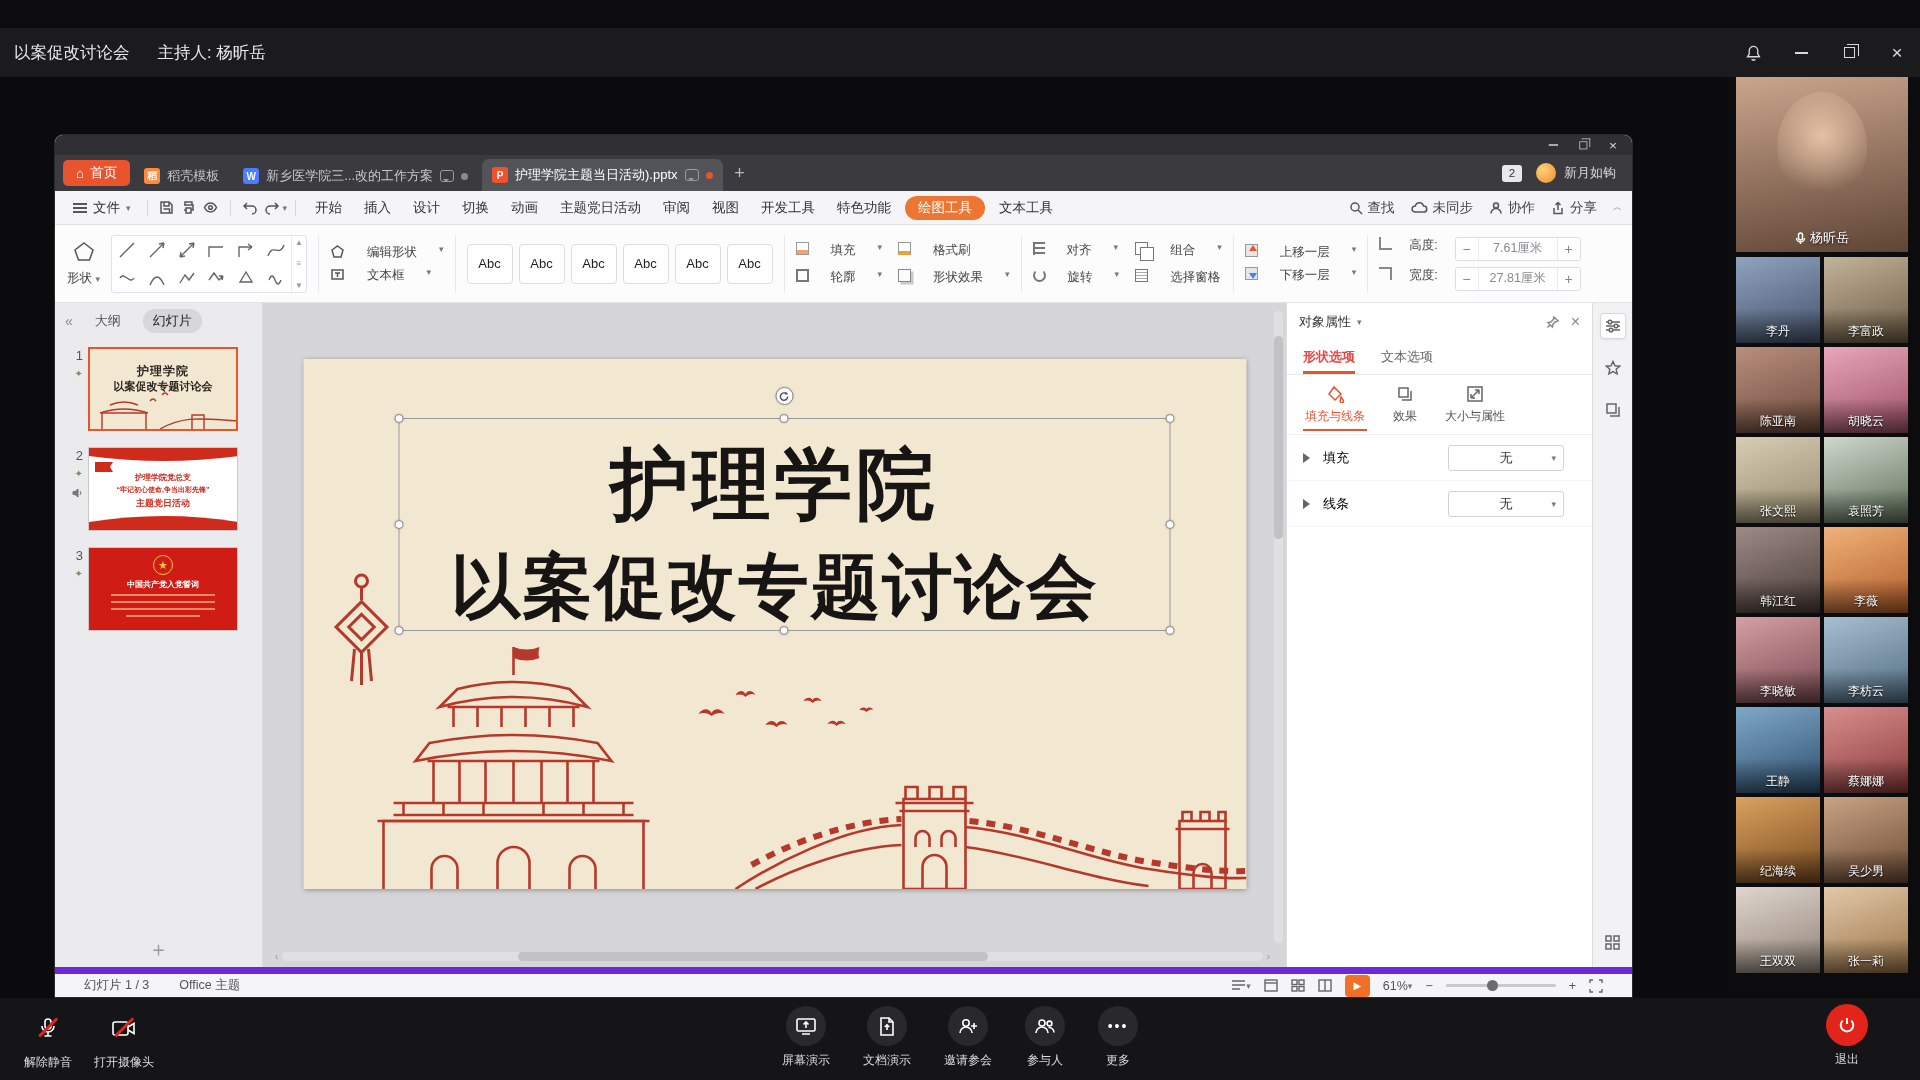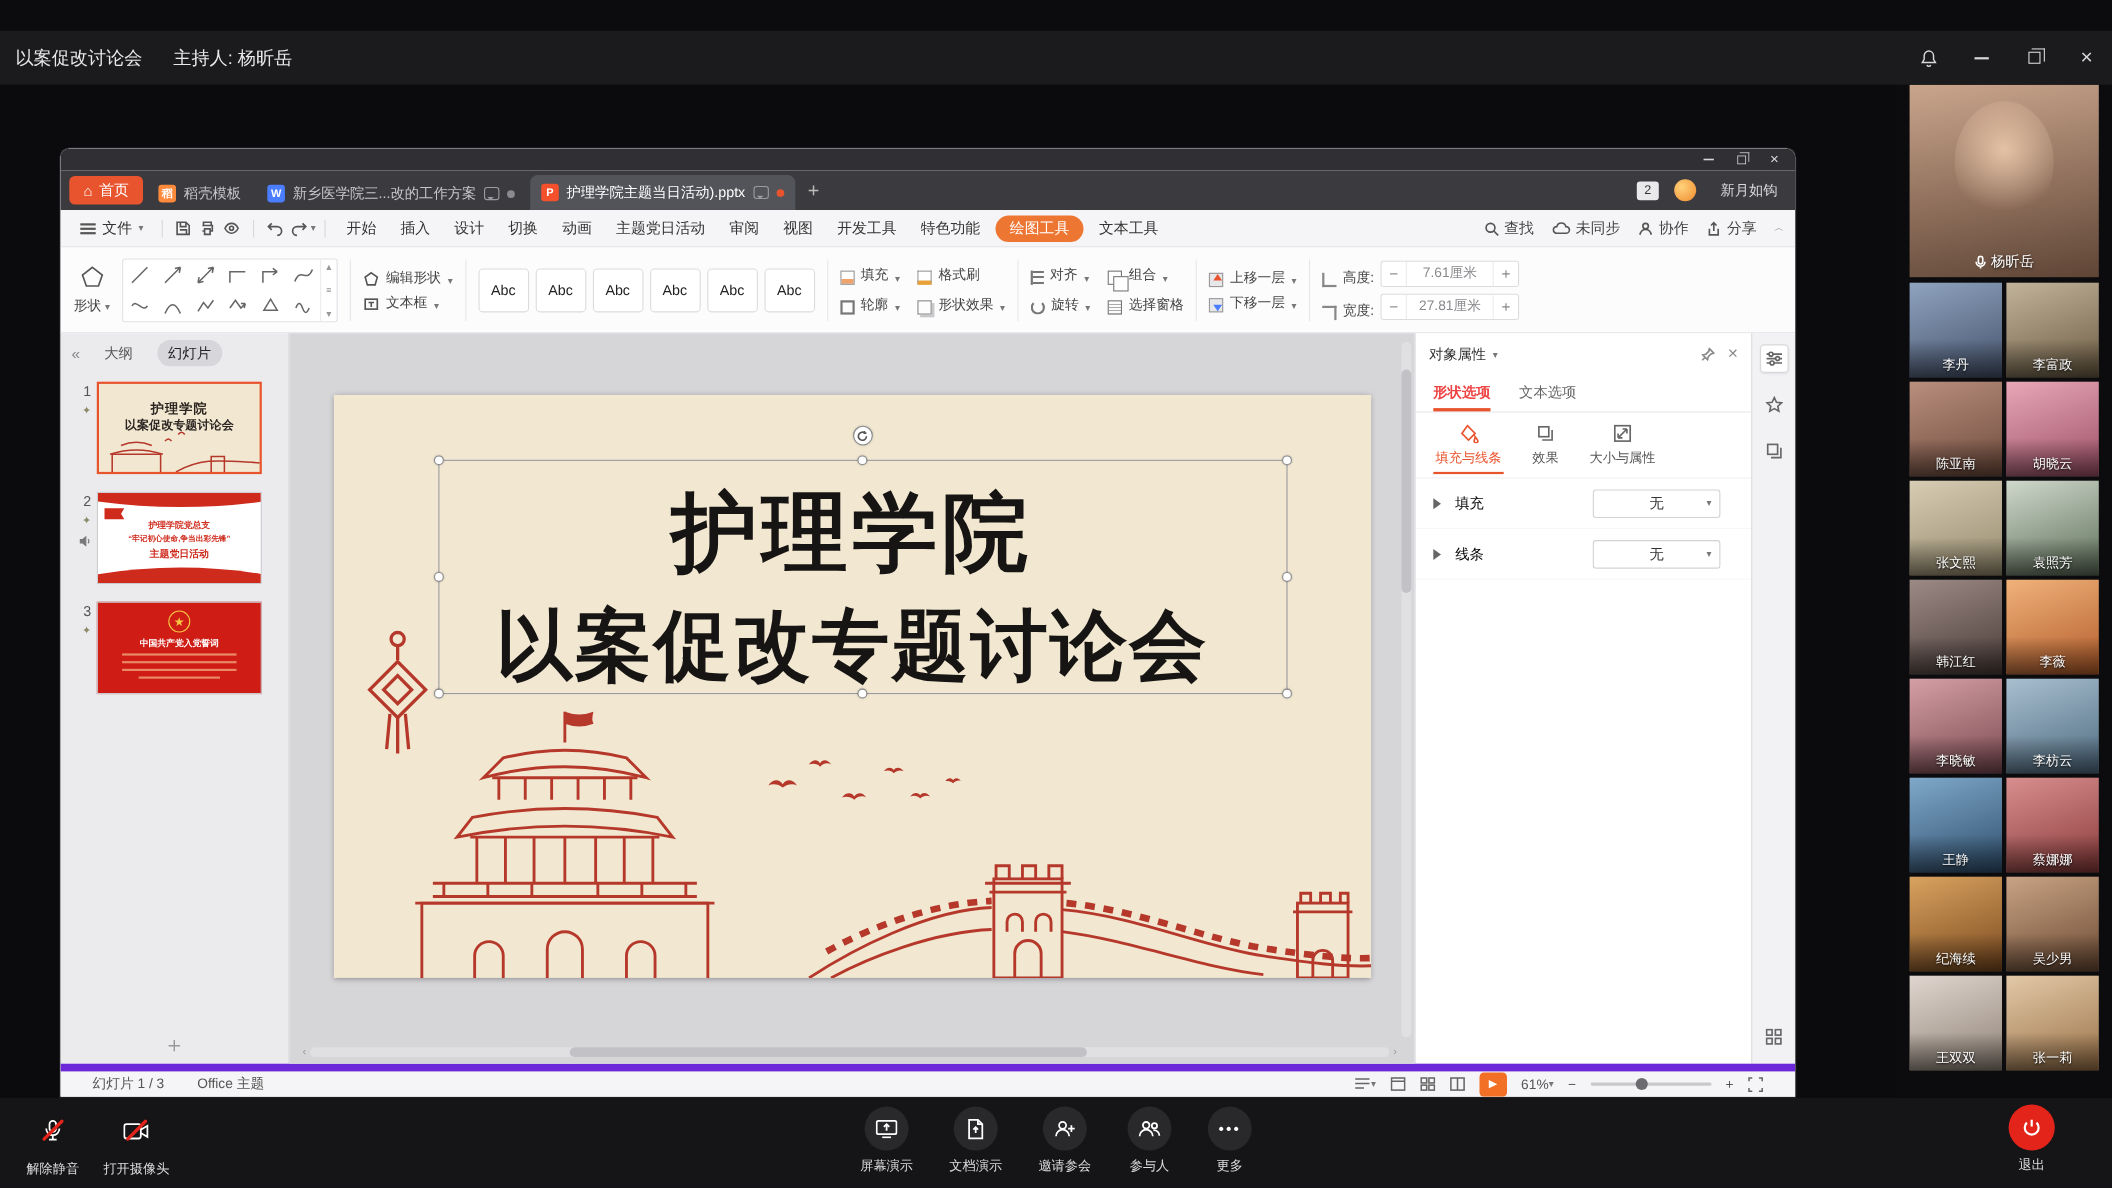--- a/index.html
+++ b/index.html
@@ -32,21 +32,21 @@
   .dtab .tlabel { white-space:nowrap; overflow:hidden; text-overflow:ellipsis; }
   .ficon { width:16px; height:16px; border-radius:3px; color:#fff; font-size:10px; font-weight:bold; display:flex; align-items:center; justify-content:center; flex:none; }
   .ficon.docker { background:#ff8a3c; } .ficon.w { background:#4a7dff; } .ficon.p { background:#f4502c; }
   .bubble { width:14px; height:12px; border:1.3px solid #9a9aa0; border-radius:3px; position:relative; flex:none; }
   .bubble::after { content:""; position:absolute; left:2px; bottom:-4px; border:3px solid transparent; border-top-color:#9a9aa0; }
   .tabdot { width:7px; height:7px; border-radius:50%; background:#8a8a90; flex:none; }
   .dtab.active .tabdot { background:var(--accent,#e8542e); }
   .tab-add { align-self:center; color:#bbb; font-size:18px; width:26px; text-align:center; cursor:pointer; }
   .tab-sp { flex:1; }
   .presenters-badge { align-self:center; min-width:20px; height:17px; background:#e9e9ec; color:#333; border-radius:3px; font-size:11.5px; display:flex; align-items:center; justify-content:center; padding:0 3px; margin-right:10px; cursor:pointer; }
-  .wps-user { align-self:center; display:flex; align-items:center; gap:22px; color:#d9d9dd; font-size:13px; margin-right:8px; cursor:pointer; }
+  .wps-user { align-self:center; display:flex; align-items:center; gap:8px; color:#d9d9dd; font-size:13px; margin-right:8px; cursor:pointer; }
   .wps-avatar { width:20px; height:20px; border-radius:50%; background:radial-gradient(circle at 35% 35%,#ffd27a,#f08a2e); }
 
   .menubar { height:34px; background:#f5f5f7; border-bottom:1px solid #e2e2e5; display:flex; align-items:center; padding:0 10px; font-size:13.5px; color:#333; }
   .mfile { display:flex; align-items:center; gap:6px; padding:0 8px; cursor:pointer; }
   .hamb { width:14px; height:10px; border-top:2px solid #555; border-bottom:2px solid #555; position:relative; }
   .hamb::after { content:""; position:absolute; left:0; top:2px; width:14px; height:2px; background:#555; }
   .chv { font-size:9px; color:#777; }
   .msep { width:1px; height:16px; background:#d8d8db; margin:0 8px; }
   .qicon { width:22px; height:22px; display:flex; align-items:center; justify-content:center; cursor:pointer; }
   .qicon svg { stroke:#555; fill:none; stroke-width:1.5; }
@@ -61,38 +61,38 @@
   .vd { width:1px; height:56px; background:#e7e7ea; flex:none; }
   .rlabel { font-size:12.5px; color:#444; white-space:nowrap; }
   .rg { display:flex; flex-direction:column; justify-content:center; gap:6px; }
   .shape-tool { align-items:center; }
   .shape-tool svg { stroke:#555; fill:none; stroke-width:1.5; }
   .gallery { width:196px; height:58px; border:1px solid #e2e2e5; background:#fff; border-radius:3px; display:flex; }
   .gal-grid { flex:1; display:grid; grid-template-columns:repeat(6,1fr); grid-template-rows:1fr 1fr; }
   .gal-cell { display:flex; align-items:center; justify-content:center; cursor:pointer; }
   .gal-cell svg { stroke:#666; fill:none; stroke-width:1.4; }
   .gal-scroll { width:15px; border-left:1px solid #ececef; display:flex; flex-direction:column; align-items:center; justify-content:space-between; padding:2px 0; color:#999; font-size:8px; }
-  .tool-row { display:flex; align-items:flex-end; gap:6px; cursor:pointer; }
+  .tool-row { display:flex; align-items:flex-start; gap:22px; cursor:pointer; }
   .tool-row svg { stroke:#555; fill:none; stroke-width:1.5; flex:none; }
   .grid2 { display:grid; grid-template-columns:auto auto; column-gap:16px; row-gap:10px; }
   .abc-gal { display:flex; gap:6px; }
   .abc { width:46px; height:40px; border:1px solid #dcdcdf; border-radius:4px; background:#fff; display:flex; align-items:center; justify-content:center; font-size:13px; color:#222; cursor:pointer; }
   .mini-ic { width:13px; height:13px; flex:none; position:relative; }
   .i-fill { background:linear-gradient(#fff 60%,#f0a36a 60%); border:1px solid #999; }
   .i-brush { background:#fff; border:1px solid #999; border-bottom:4px solid #e8a23c; }
   .i-outline { border:2px solid #777; }
   .i-fx { border:1px solid #888; box-shadow:2.5px 2.5px 0 #c9c9cc; }
   .i-align { border-left:2px solid #777; background:repeating-linear-gradient(#777 0 2px,transparent 2px 5px); width:12px; }
   .i-group { border:1px solid #777; } .i-group::after { content:""; position:absolute; left:4px; top:4px; width:12px; height:12px; border:1px solid #777; background:#fff; }
   .i-rotate { border:2px solid #777; border-radius:50%; border-top-color:transparent; }
   .i-pane { border:1px solid #777; background:repeating-linear-gradient(transparent 0 2px,#aaa 2px 3px); }
   .i-up { border:1px solid #999; background:#e7e7ea; } .i-up::after { content:""; position:absolute; left:3px; top:-4px; border:4px solid transparent; border-bottom:6px solid #e8542e; }
   .i-down { border:1px solid #999; background:#e7e7ea; } .i-down::after { content:""; position:absolute; left:3px; bottom:-4px; border:4px solid transparent; border-top:6px solid #4a7dff; }
   .i-h { border-left:2px solid #888; border-bottom:2px solid #888; } .i-w { border-top:2px solid #888; border-right:2px solid #888; }
-  .size-row { display:flex; align-items:flex-end; gap:6px; }
+  .size-row { display:flex; align-items:flex-start; gap:17px; }
   .stepper { display:flex; align-items:stretch; height:24px; border:1px solid #dcdcdf; border-radius:3px; background:#fff; overflow:hidden; }
   .st-btn { width:22px; border:none; background:#fff; color:#888; font-size:14px; cursor:pointer; }
   .st-val { width:80px; display:flex; align-items:center; justify-content:center; font-size:12.5px; color:#8a8a8e; border-left:1px solid #ececef; border-right:1px solid #ececef; }
 
   
   .workspace { flex:1; display:flex; min-height:0; }
 
   .slidepanel { width:208px; background:#ebebee; border-right:1px solid #dcdcdf; display:flex; flex-direction:column; }
   .sp-head { height:36px; display:flex; align-items:center; padding:0 10px; gap:12px; font-size:13px; color:#555; flex:none; }
   .sp-collapse { color:#888; font-size:14px; cursor:pointer; }

